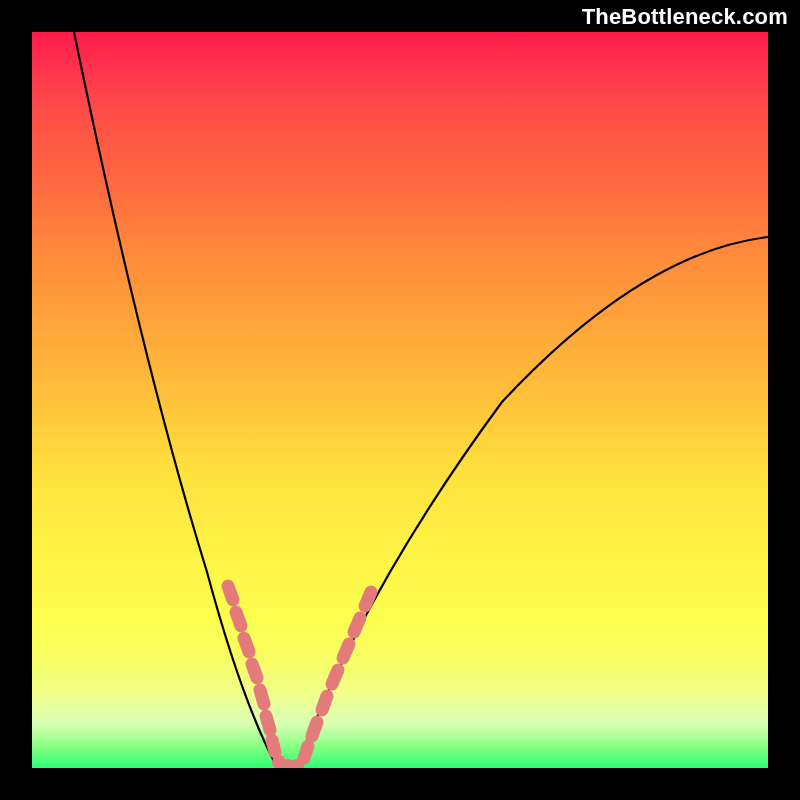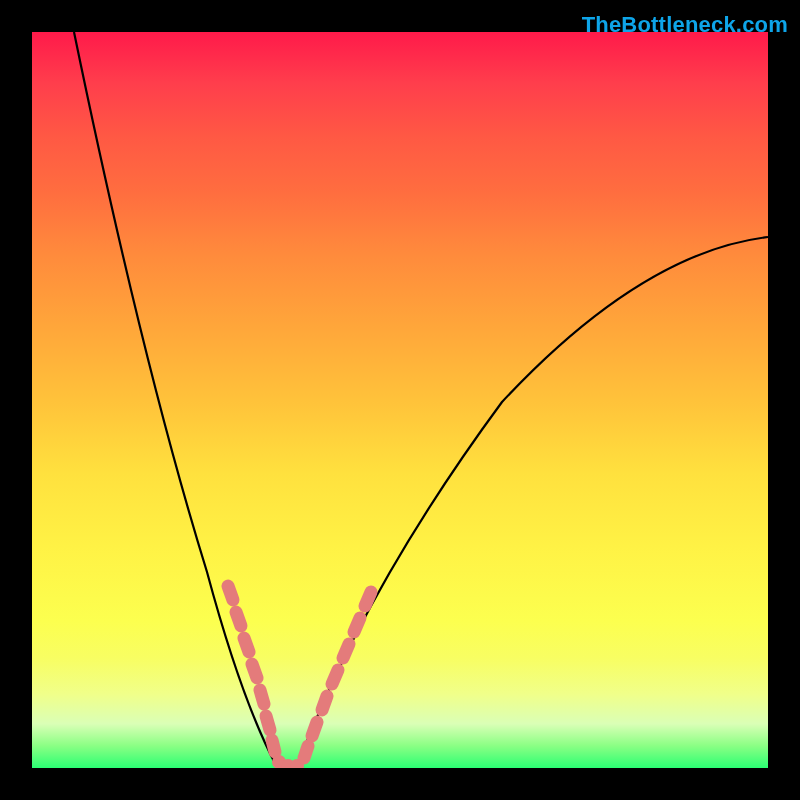--- a/index.html
+++ b/index.html
@@ -49,23 +49,23 @@
     );
   }
   svg.curve {
     position: absolute;
     inset: 0;
     width: 736px;
     height: 736px;
   }
   .watermark {
     position: absolute;
-    top: 12px;
+    top: 4px;
     right: 12px;
-    color: #0ea5e9;
+    color: #ffffff;
     font-size: 22px;
     font-weight: 600;
     letter-spacing: 0.2px;
   }
 </style>
 </head>
 <body>
 
 <div class="frame">
 

